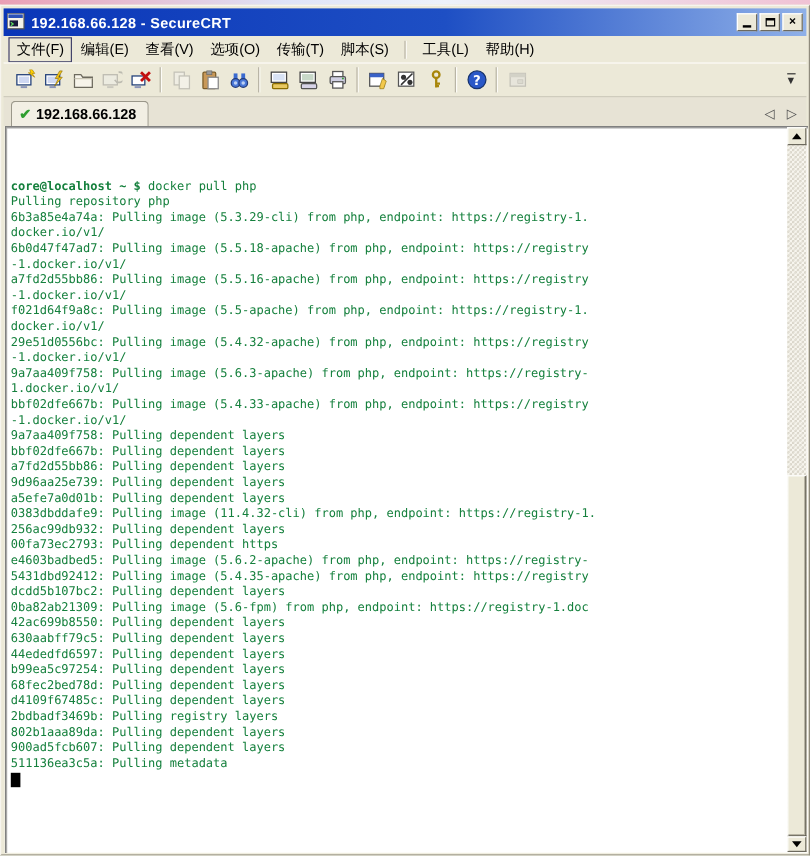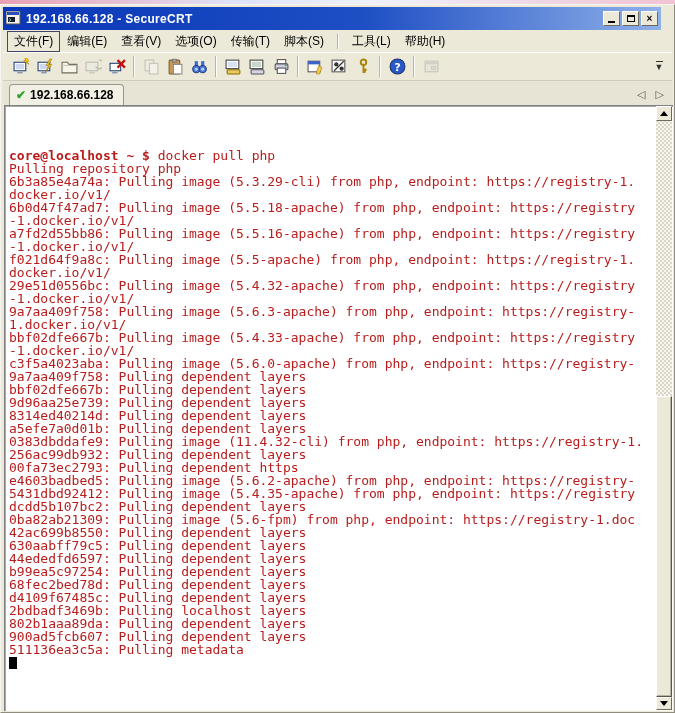--- a/index.html
+++ b/index.html
@@ -7,21 +7,21 @@
   body { font-family:"Liberation Sans", sans-serif; background:#ece9d8; position:relative; }
 
   
   .desktop-strip { position:absolute; top:0; left:0; width:675px; height:4px;
     background:linear-gradient(90deg,#ea9fb4 0%,#dfe3f7 35%,#eef2fa 55%,#f0c2d4 100%); }
 
   .window { position:absolute; top:4px; left:0; width:675px; height:709px;
     background:#ece9d8; border:1px solid #f7f5ef; border-right-color:#8f8b7d; border-bottom-color:#8f8b7d; }
 
   
-  .titlebar { position:absolute; top:2px; left:2px; right:13px; height:23px;
+  .titlebar { position:absolute; top:2px; left:2px; right:2px; height:23px;
     background:linear-gradient(90deg,#0a36b8 0%,#1e4fc4 55%,#8fb0e8 100%);
     display:flex; align-items:center; padding:0 3px; }
   .app-icon { width:16px; height:15px; margin-right:4px; flex:0 0 auto; }
   .title-text { color:#fff; font-weight:bold; font-size:12px; letter-spacing:.3px;
     white-space:nowrap; overflow:hidden; flex:1; font-family:"Liberation Sans",sans-serif; }
   .winbtns { display:flex; gap:2px; }
   .winbtn { width:17px; height:15px; background:#ece9d8; border:1px solid;
     border-color:#fff #6d6a5e #6d6a5e #fff; display:flex; align-items:center;
     justify-content:center; font-size:10px; font-weight:bold; color:#000; line-height:1; }
   .glyph-min { width:7px; height:2px; background:#000; margin-top:7px; }
@@ -56,21 +56,21 @@
   .tab .check { color:#2f9e2f; font-size:12px; font-weight:bold; text-shadow:0 0 1px #d9f2d9; }
   .tab-arrows { margin-left:auto; margin-bottom:4px; margin-right:8px; display:flex; gap:10px;
     font-size:11px; color:#555; }
 
   
   .term-wrap { position:absolute; top:100px; left:3px; width:669px; height:606px;
     background:#fff;
     box-shadow: inset 1px 1px 0 #808080, inset 2px 2px 0 #a8a8a8, inset -1px -1px 0 #fdfcf8; }
   .term-text { position:absolute; top:0; left:0; right:17px; bottom:0; overflow:hidden;
     padding:44px 0 0 5px;
-    font-family:"DejaVu Sans Mono", monospace; font-size:13px; line-height:13px; color:#b91c1c; }
+    font-family:"DejaVu Sans Mono", monospace; font-size:10px; line-height:13px; color:#15803d; }
   .tline { white-space:pre; height:13px; }
   .bold { font-weight:bold; }
   .cursor { display:inline-block; width:8px; height:12px; background:#000; vertical-align:bottom; }
 
   
   .sbar { position:absolute; top:1px; right:1px; bottom:1px; width:16px;
     background:#f7f5ee;
     background-image:
       linear-gradient(45deg,#d9d5c9 25%,transparent 25%,transparent 75%,#d9d5c9 75%),
       linear-gradient(45deg,#d9d5c9 25%,transparent 25%,transparent 75%,#d9d5c9 75%);
@@ -273,40 +273,39 @@
           <div class="tline">a7fd2d55bb86: Pulling image (5.5.16-apache) from php, endpoint: https://registry</div>
           <div class="tline">-1.docker.io/v1/</div>
           <div class="tline">f021d64f9a8c: Pulling image (5.5-apache) from php, endpoint: https://registry-1.</div>
           <div class="tline">docker.io/v1/</div>
           <div class="tline">29e51d0556bc: Pulling image (5.4.32-apache) from php, endpoint: https://registry</div>
           <div class="tline">-1.docker.io/v1/</div>
           <div class="tline">9a7aa409f758: Pulling image (5.6.3-apache) from php, endpoint: https://registry-</div>
           <div class="tline">1.docker.io/v1/</div>
           <div class="tline">bbf02dfe667b: Pulling image (5.4.33-apache) from php, endpoint: https://registry</div>
           <div class="tline">-1.docker.io/v1/</div>
-          <div class="tline">c3f5a4023aba: Pulling image (5.6.0-apache) from php, endpoint: https://registry-</div>
           <div class="tline">9a7aa409f758: Pulling dependent layers</div>
           <div class="tline">bbf02dfe667b: Pulling dependent layers</div>
+          <div class="tline">a7fd2d55bb86: Pulling dependent layers</div>
           <div class="tline">9d96aa25e739: Pulling dependent layers</div>
-          <div class="tline">8314ed40214d: Pulling dependent layers</div>
           <div class="tline">a5efe7a0d01b: Pulling dependent layers</div>
           <div class="tline">0383dbddafe9: Pulling image (11.4.32-cli) from php, endpoint: https://registry-1.</div>
           <div class="tline">256ac99db932: Pulling dependent layers</div>
           <div class="tline">00fa73ec2793: Pulling dependent https</div>
           <div class="tline">e4603badbed5: Pulling image (5.6.2-apache) from php, endpoint: https://registry-</div>
           <div class="tline">5431dbd92412: Pulling image (5.4.35-apache) from php, endpoint: https://registry</div>
           <div class="tline">dcdd5b107bc2: Pulling dependent layers</div>
           <div class="tline">0ba82ab21309: Pulling image (5.6-fpm) from php, endpoint: https://registry-1.doc</div>
           <div class="tline">42ac699b8550: Pulling dependent layers</div>
           <div class="tline">630aabff79c5: Pulling dependent layers</div>
           <div class="tline">44ededfd6597: Pulling dependent layers</div>
           <div class="tline">b99ea5c97254: Pulling dependent layers</div>
           <div class="tline">68fec2bed78d: Pulling dependent layers</div>
           <div class="tline">d4109f67485c: Pulling dependent layers</div>
-          <div class="tline">2bdbadf3469b: Pulling localhost layers</div>
+          <div class="tline">2bdbadf3469b: Pulling registry layers</div>
           <div class="tline">802b1aaa89da: Pulling dependent layers</div>
           <div class="tline">900ad5fcb607: Pulling dependent layers</div>
           <div class="tline">511136ea3c5a: Pulling metadata</div>
         </div>
       <div class="tline"><span class="cursor"></span></div>
     </div>
 
     <div class="sbar">
       <div class="sbtn up">
           <div class="tri-up"></div>

